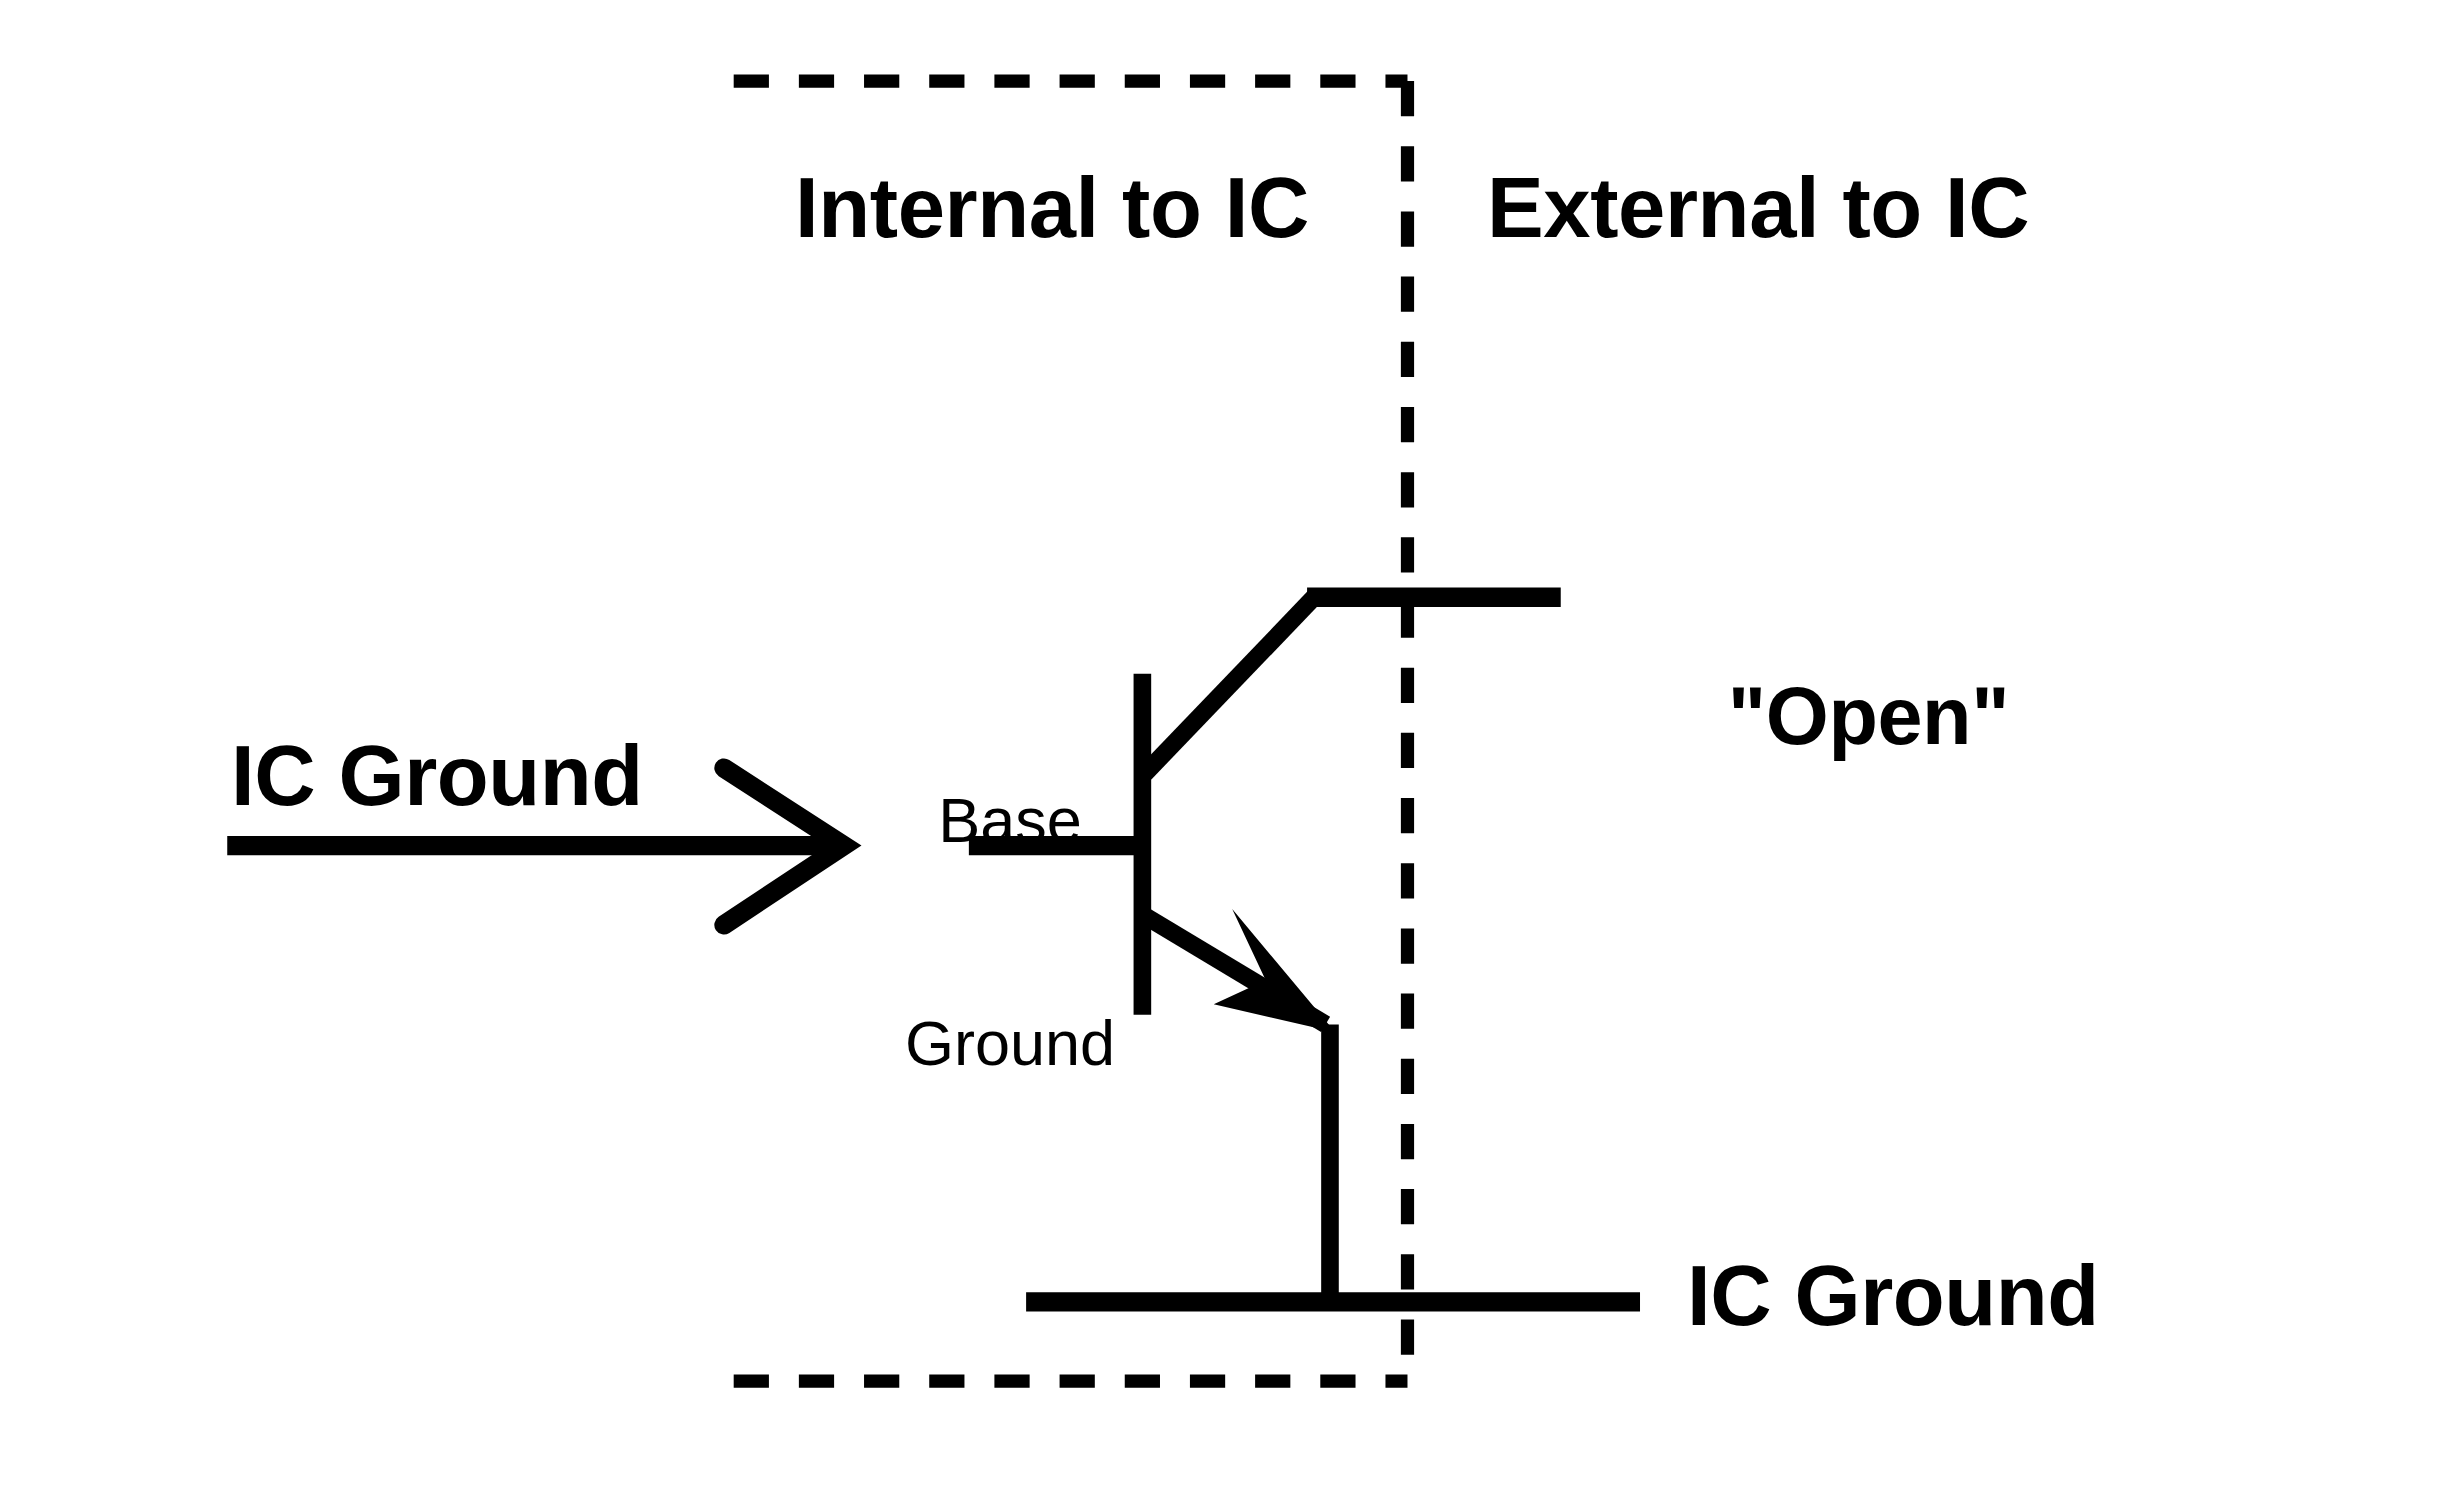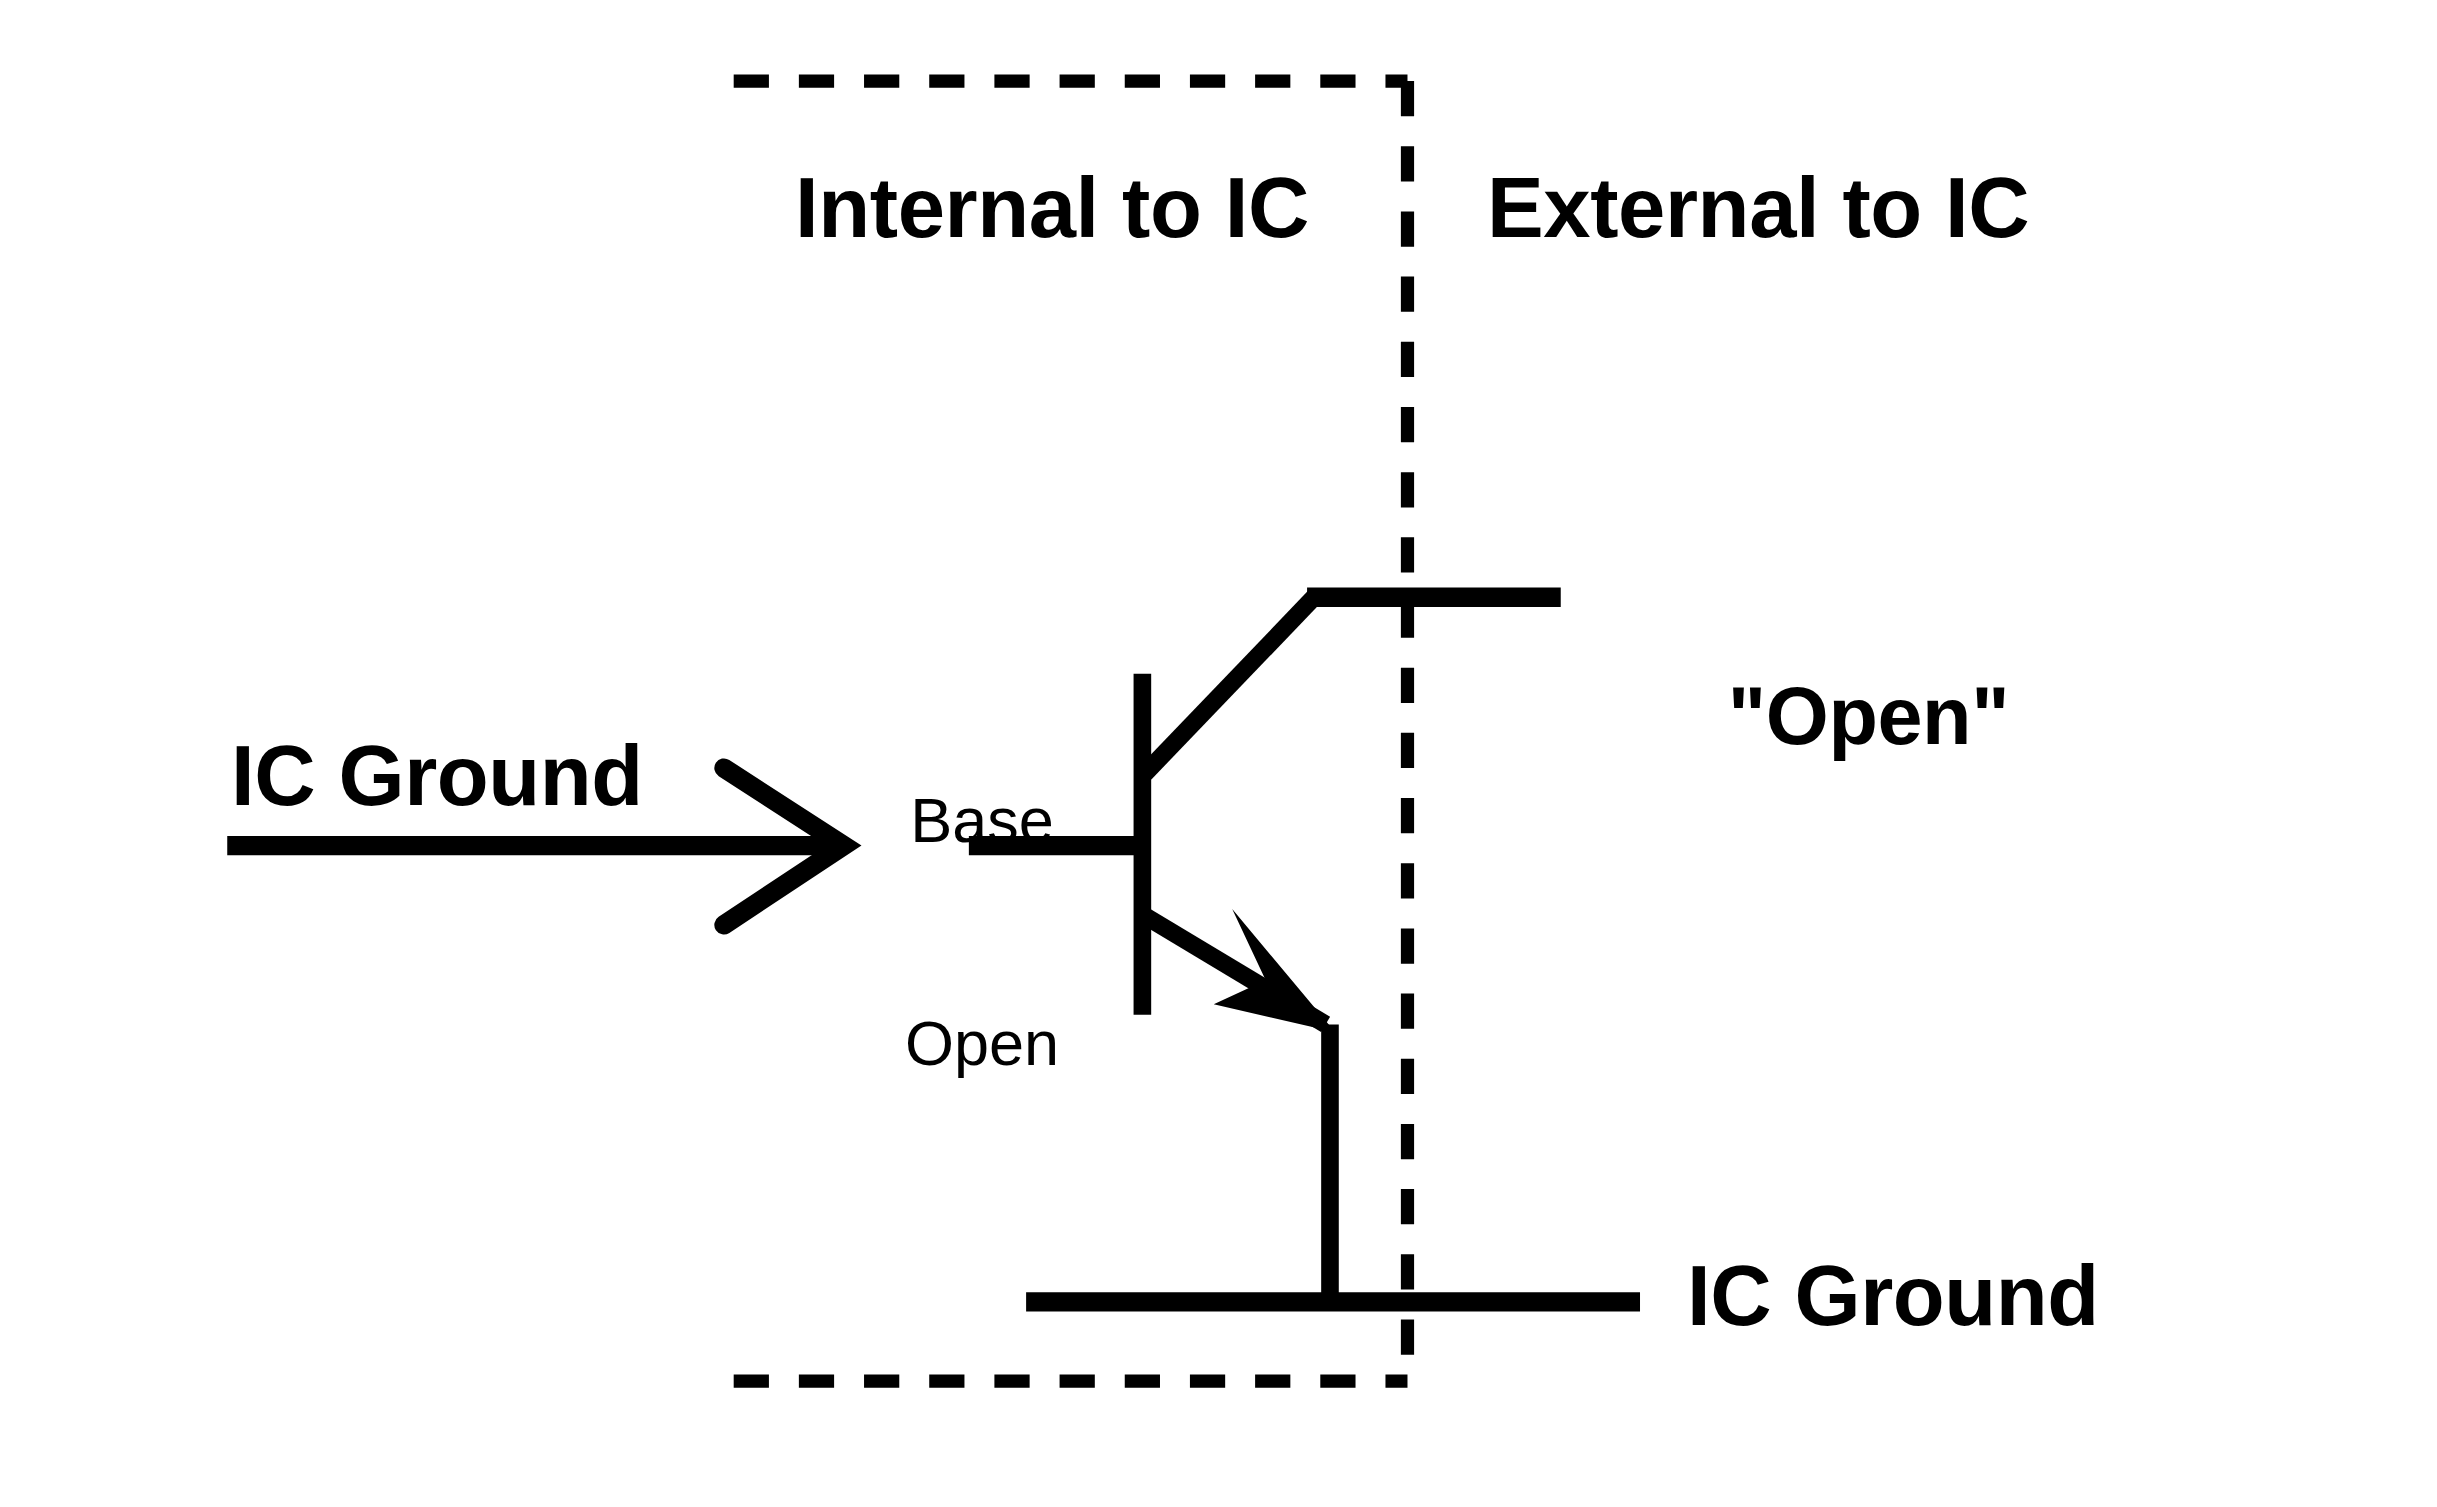--- a/index.html
+++ b/index.html
@@ -123,19 +123,19 @@
   <div class="lbl lbl-bold" id="label-external-to-ic">External to IC</div>
 
   <div class="lbl lbl-bold" id="label-open-collector">
     <div>"Open"</div>
   </div>
 
   <div class="lbl lbl-bold" id="label-ic-output">IC Ground</div>
 
   <div class="lbl lbl-regular" id="label-base-input">
     <div>Base</div>
-    <div>Open</div>
+    <div>Ground</div>
   </div>
 
   <div class="lbl lbl-bold" id="label-ic-ground">IC Ground</div>
 
 </div>
 
 
 </body></html>

